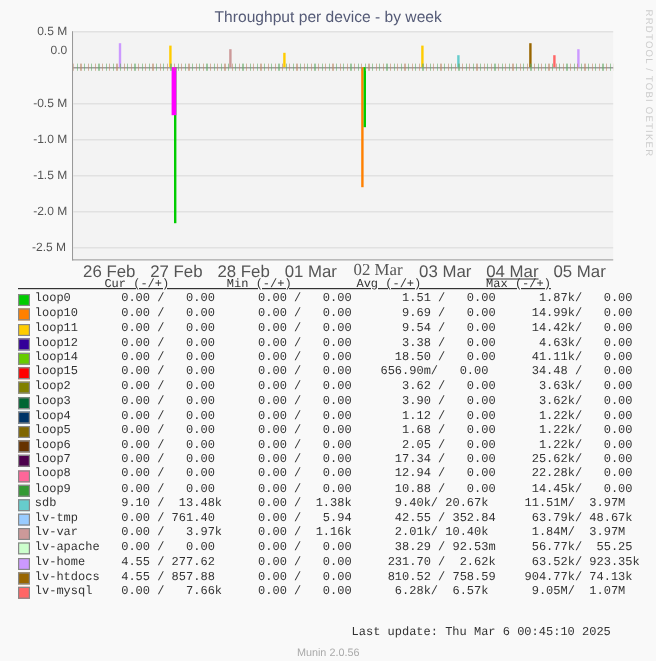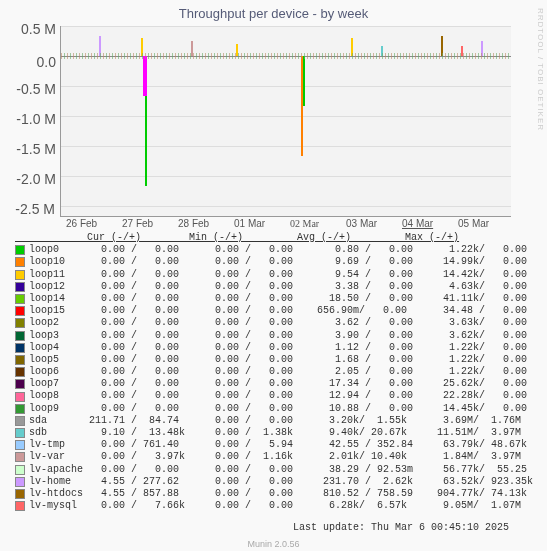--- a/index.html
+++ b/index.html
@@ -3,22 +3,22 @@
 <meta charset="utf-8">
 <style>
 body { margin: 0; padding: 0; font-family: Arial, sans-serif; font-size: 10px; background: #f9f9f9; width: 547px; height: 551px; position: relative; overflow: hidden; }
 .container { width: 547px; height: 551px; background: #f9f9f9; position: relative; }
 .title { text-align: center; color: #555b77; font-size: 13px; padding-top: 6px; font-weight: normal; }
 .watermark { position: absolute; right: 2px; top: 8px; writing-mode: vertical-rl; font-size: 8px; color: #ccc; letter-spacing: 1px; }
 .chart-area { position: absolute; left: 60px; top: 26px; width: 450px; height: 190px; background: #f7f7f7; border: 1px solid #999; border-right: none; border-top: none; }
 .plot { position: absolute; left: 0; top: 0; width: 450px; height: 190px; background: #f3f3f3; }
 .grid-h { position: absolute; left: 0; width: 450px; height: 1px; background: #ddd; }
 .zero-line { position: absolute; left: 0; width: 450px; height: 1px; background: #888; top: 30px; }
-.ytick { position: absolute; right: 455px; font-size: 14px; color: #555; text-align: right; width: 40px; }
-.xtick { position: absolute; top: 192px; font-size: 10px; color: #555; width: 50px; margin-left: -25px; }
+.ytick { position: absolute; right: 455px; font-size: 10px; color: #555; text-align: right; width: 40px; }
+.xtick { position: absolute; top: 192px; font-size: 14px; color: #555; text-align: center; width: 50px; margin-left: -25px; }
 .ylabel { position: absolute; left: -48px; top: 80px; transform: rotate(-90deg); transform-origin: center; font-size: 10px; color: #555; white-space: nowrap; }
 .legend { position: absolute; left: 15px; top: 232px; width: 520px; font-family: "Courier New", monospace; font-size: 10px; color: #333; line-height: 12.2px; }
 .lhdr { white-space: pre; color: #333; text-decoration: underline; }
 .lrow { white-space: pre; display: flex; align-items: center; height: 12.2px; }
 .sw { display: inline-block; width: 8px; height: 8px; margin-right: 4px; border: 1px solid #888; flex-shrink: 0; }
 .footer-update { position: absolute; right: 38px; bottom: 18px; font-family: "Courier New", monospace; font-size: 10px; color: #333; }
 .footer-ver { position: absolute; left: 0; bottom: 2px; width: 547px; text-align: center; font-size: 9px; color: #aaa; }
 .spike { position: absolute; width: 2px; }
 </style>
 </head>
@@ -50,21 +50,21 @@
     <div class="spike" style="left:290px; top:12px; height:18px; background:#ffcc00;"></div>
     <div class="spike" style="left:320px; top:20px; height:10px; background:#66cccc;"></div>
     <div class="spike" style="left:380px; top:10px; height:20px; background:#996600;"></div>
     <div class="spike" style="left:400px; top:20px; height:10px; background:#ff6666;"></div>
     <div class="spike" style="left:420px; top:15px; height:15px; background:#cc99ff;"></div>
 
     <div style="position:absolute;left:0;top:27px;width:450px;height:6px;background:repeating-linear-gradient(90deg,#bb8866 0 1px,transparent 1px 3px,#66aa66 3px 4px,transparent 4px 6px);opacity:0.6;"></div>
   </div>
   <div id="yticks">
         <div class="ytick" style="top: -5px; right: 455px; position: absolute;">0.5 M</div>
-        <div class="ytick" style="top: 28px; right: 455px; position: absolute;">0.0</div>
+        <div class="ytick" style="top: 11px; right: 455px; position: absolute;">0.0</div>
         <div class="ytick" style="top: 55px; right: 455px; position: absolute;">-0.5 M</div>
         <div class="ytick" style="top: 85px; right: 455px; position: absolute;">-1.0 M</div>
         <div class="ytick" style="top: 115px; right: 455px; position: absolute;">-1.5 M</div>
         <div class="ytick" style="top: 145px; right: 455px; position: absolute;">-2.0 M</div>
         <div class="ytick" style="top: 175px; right: 456px; position: absolute;">-2.5 M</div>
       </div>
   <div id="xticks">
         <div class="xtick" style="left: 30px;">26 Feb</div>
         <div class="xtick" style="left: 86px;">27 Feb</div>
         <div class="xtick" style="left: 142px;">28 Feb</div>
@@ -72,35 +72,34 @@
         <div class="xtick" style="left: 254px; font-family: Liberation Serif, serif;">02 Mar</div>
         <div class="xtick" style="left: 310px;">03 Mar</div>
         <div class="xtick" style="left: 366px; text-decoration: underline;">04 Mar</div>
         <div class="xtick" style="left: 422px;">05 Mar</div>
       </div>
 </div>
 
 <div class="legend">
   <div class="lhdr">            Cur (-/+)        Min (-/+)         Avg (-/+)         Max (-/+)</div>
   <div id="rows">
-        <div class="lrow"><span class="sw" style="background: rgb(0, 204, 0);"></span><span>loop0       0.00 /   0.00      0.00 /   0.00       0.80 /   0.00      1.22k/   0.00</span></div>
+        <div class="lrow"><span class="sw" style="background: rgb(0, 204, 0);"></span><span>loop0       0.00 /   0.00      0.00 /   0.00       1.51 /   0.00      1.87k/   0.00</span></div>
         <div class="lrow"><span class="sw" style="background: rgb(255, 128, 0);"></span><span>loop10      0.00 /   0.00      0.00 /   0.00       9.69 /   0.00     14.99k/   0.00</span></div>
         <div class="lrow"><span class="sw" style="background: rgb(255, 204, 0);"></span><span>loop11      0.00 /   0.00      0.00 /   0.00       9.54 /   0.00     14.42k/   0.00</span></div>
         <div class="lrow"><span class="sw" style="background: rgb(51, 0, 153);"></span><span>loop12      0.00 /   0.00      0.00 /   0.00       3.38 /   0.00      4.63k/   0.00</span></div>
         <div class="lrow"><span class="sw" style="background: rgb(102, 204, 0);"></span><span>loop14      0.00 /   0.00      0.00 /   0.00      18.50 /   0.00     41.11k/   0.00</span></div>
         <div class="lrow"><span class="sw" style="background: rgb(255, 0, 0);"></span><span>loop15      0.00 /   0.00      0.00 /   0.00    656.90m/   0.00      34.48 /   0.00</span></div>
         <div class="lrow"><span class="sw" style="background: rgb(128, 128, 0);"></span><span>loop2       0.00 /   0.00      0.00 /   0.00       3.62 /   0.00      3.63k/   0.00</span></div>
         <div class="lrow"><span class="sw" style="background: rgb(0, 102, 51);"></span><span>loop3       0.00 /   0.00      0.00 /   0.00       3.90 /   0.00      3.62k/   0.00</span></div>
         <div class="lrow"><span class="sw" style="background: rgb(0, 51, 102);"></span><span>loop4       0.00 /   0.00      0.00 /   0.00       1.12 /   0.00      1.22k/   0.00</span></div>
         <div class="lrow"><span class="sw" style="background: rgb(128, 102, 0);"></span><span>loop5       0.00 /   0.00      0.00 /   0.00       1.68 /   0.00      1.22k/   0.00</span></div>
         <div class="lrow"><span class="sw" style="background: rgb(102, 51, 0);"></span><span>loop6       0.00 /   0.00      0.00 /   0.00       2.05 /   0.00      1.22k/   0.00</span></div>
         <div class="lrow"><span class="sw" style="background: rgb(77, 0, 77);"></span><span>loop7       0.00 /   0.00      0.00 /   0.00      17.34 /   0.00     25.62k/   0.00</span></div>
         <div class="lrow"><span class="sw" style="background: rgb(255, 102, 153);"></span><span>loop8       0.00 /   0.00      0.00 /   0.00      12.94 /   0.00     22.28k/   0.00</span></div>
         <div class="lrow"><span class="sw" style="background: rgb(51, 153, 51);"></span><span>loop9       0.00 /   0.00      0.00 /   0.00      10.88 /   0.00     14.45k/   0.00</span></div>
-        <div class="lrow"><span class="sw" style="background: rgb(153, 153, 153);"></span><span>sda       211.71 /  84.74      0.00 /   0.00      3.20k/  1.55k      3.69M/  1.76M</span></div>
         <div class="lrow"><span class="sw" style="background: rgb(102, 204, 204);"></span><span>sdb         9.10 /  13.48k     0.00 /  1.38k      9.40k/ 20.67k     11.51M/  3.97M</span></div>
         <div class="lrow"><span class="sw" style="background: rgb(153, 204, 255);"></span><span>lv-tmp      0.00 / 761.40      0.00 /   5.94      42.55 / 352.84     63.79k/ 48.67k</span></div>
         <div class="lrow"><span class="sw" style="background: rgb(204, 153, 153);"></span><span>lv-var      0.00 /   3.97k     0.00 /  1.16k      2.01k/ 10.40k      1.84M/  3.97M</span></div>
         <div class="lrow"><span class="sw" style="background: rgb(204, 255, 204);"></span><span>lv-apache   0.00 /   0.00      0.00 /   0.00      38.29 / 92.53m     56.77k/  55.25</span></div>
         <div class="lrow"><span class="sw" style="background: rgb(204, 153, 255);"></span><span>lv-home     4.55 / 277.62      0.00 /   0.00     231.70 /  2.62k     63.52k/ 923.35k</span></div>
         <div class="lrow"><span class="sw" style="background: rgb(153, 102, 0);"></span><span>lv-htdocs   4.55 / 857.88      0.00 /   0.00     810.52 / 758.59    904.77k/ 74.13k</span></div>
         <div class="lrow"><span class="sw" style="background: rgb(255, 102, 102);"></span><span>lv-mysql    0.00 /   7.66k     0.00 /   0.00      6.28k/  6.57k      9.05M/  1.07M</span></div>
       </div>
 </div>
 

